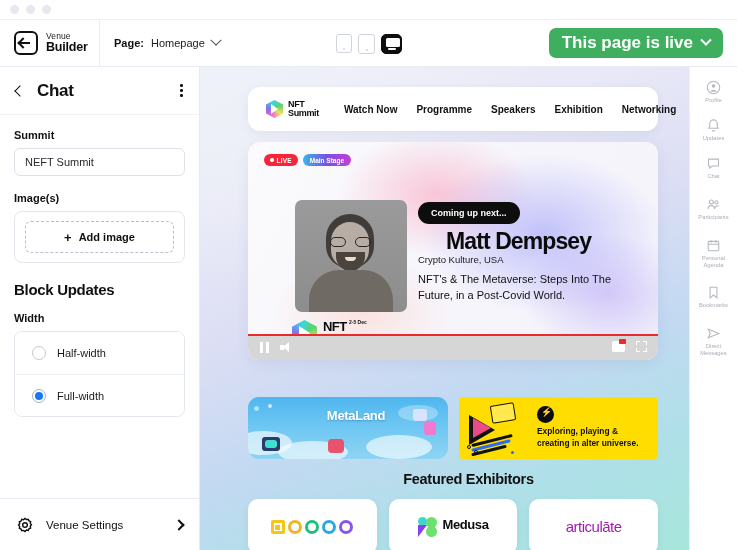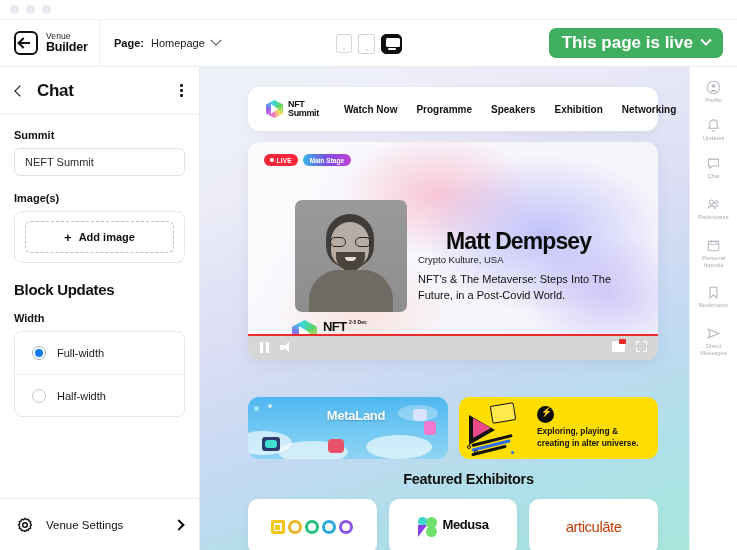--- a/index.html
+++ b/index.html
@@ -250,21 +250,21 @@
     background: linear-gradient(180deg, #4fb6ef 0%, #6cc6f2 45%, #8ed4f3 100%);
   }
   .cloud { position: absolute; border-radius: 50%; background: rgba(255,255,255,.62); }
   .promo-metaland .t { position: absolute; left: 0; right: 0; top: 11px; text-align: center;
     font-size: 13px; font-weight: bold; color: #fff; letter-spacing: -.3px; text-shadow: 0 1px 2px rgba(0,60,120,.35); padding-left: 16px; }
   .promo-metaland .s { position: absolute; left: 14px; right: 14px; top: 27px; text-align: center;
     font-size: 8.2px; line-height: 1.38; color: #fff; text-shadow: 0 1px 2px rgba(0,60,120,.35); }
   .blk { position: absolute; border-radius: 3px; }
 
   .promo-alter {
-    position: absolute; left: 259px; top: 330px; width: 199px; height: 62px; border-radius: 11px;
+    position: absolute; left: 259px; top: 330px; width: 199px; height: 62px; border-radius: 4px;
     overflow: hidden; background: #ffdd00; cursor: pointer;
   }
   .alter-bolt { position: absolute; left: 78px; top: 9px; width: 17px; height: 17px; border-radius: 50%; background: #0c0c0c; }
   .alter-bolt::after { content:"⚡"; position: absolute; left: 4px; top: 1px; font-size: 9px; color: #ffdd00; }
   .alter-txt { position: absolute; left: 78px; top: 29px; width: 112px; font-size: 8.4px; font-weight: bold;
     line-height: 1.4; color: #121212; }
   .alter-art { position: absolute; left: 6px; top: 4px; width: 68px; height: 54px; }
   .alter-art .tri { position:absolute; left: 4px; top: 14px; width: 0; height: 0;
     border-left: 26px solid #111; border-top: 15px solid transparent; border-bottom: 15px solid transparent; }
   .alter-art .tri2 { position:absolute; left: 8px; top: 17px; width: 0; height: 0;
@@ -287,21 +287,21 @@
   .lw-o2 { width: 14px; height: 14px; border-radius: 50%; border: 3px solid #2aa9e0; }
   .lw-o3 { width: 14px; height: 14px; border-radius: 50%; border: 3px solid #8b55e8; }
   .medusa { display: flex; align-items: flex-start; gap: 5px; }
   .med-mark { width: 20px; height: 20px; position: relative; }
   .med-mark .c1 { position:absolute; left:8px; top:0; width:11px; height:11px; border-radius:50%; background:#6ee06e; }
   .med-mark .c2 { position:absolute; left:8px; top:9px; width:11px; height:11px; border-radius:50%; background:#6ee06e; }
   .med-mark .c3 { position:absolute; left:0; top:0; width:9px; height:9px; border-radius:50%; background:#3fd8c8; }
   .med-mark .tri { position:absolute; left:0px; top:8px; width:0; height:0;
     border-left: 9px solid #8b3ff0; border-bottom: 12px solid transparent; }
   .medusa span { font-size: 13px; font-weight: bold; color: #0d0d0d; letter-spacing: -.4px; }
-  .artic { font-size: 15px; color: #c2410c; letter-spacing: -.5px; }
+  .artic { font-size: 15px; color: #a21caf; letter-spacing: -.5px; }
 
   
   .rail {
     position: absolute; right: 0; top: 0; width: 48px; height: 483px; background: #fff;
     border-left: 1px solid #eceff4; padding-top: 6px;
   }
   .rail-item { height: 38px; display: flex; flex-direction: column; align-items: center; justify-content: center;
     gap: 2px; cursor: pointer; }
   .rail-item.tall { height: 44px; }
   .rail-ic { width: 15px; height: 15px; color: #b4b8bf; }
@@ -366,26 +366,26 @@
         <div class="add-image">
           <span class="plus">+</span>
           <span>Add image</span>
         </div>
       </div>
 
       <div class="sec-title">Block Updates</div>
       <div class="field-lbl">Width</div>
       <div class="radio-card">
         <div class="radio-row">
+          <span class="radio"></span>
+          <span class="radio-lbl">Half-width</span>
+        </div>
+        <div class="radio-row">
           <span class="radio on"></span>
           <span class="radio-lbl">Full-width</span>
-        </div>
-        <div class="radio-row">
-          <span class="radio"></span>
-          <span class="radio-lbl">Half-width</span>
         </div>
       </div>
     </div>
 
     <div class="panel-foot">
       <svg class="gear" viewBox="0 0 24 24" fill="none" stroke="#111" stroke-width="1.9">
         <path d="M12 3.2l1.9 1.6 2.4-.5 1 2.2 2.2 1-.5 2.4 1.6 1.9-1.6 1.9.5 2.4-2.2 1-1 2.2-2.4-.5L12 20.8l-1.9-1.6-2.4.5-1-2.2-2.2-1 .5-2.4L3.4 12l1.6-1.9-.5-2.4 2.2-1 1-2.2 2.4.5z"></path>
         <circle cx="12" cy="12" r="3.1"></circle>
       </svg>
       <span class="foot-lbl">Venue Settings</span>
@@ -426,20 +426,21 @@
           <span class="sp-neck"></span>
           <span class="sp-beard"></span>
           <span class="sp-mouth"></span>
           <span class="sp-glasses">
               <i></i>
               <i></i>
             </span>
           <span class="sp-body"></span>
         </div>
 
+        <div class="coming-pill">Coming up next...</div>
         <div class="sp-name">Matt Dempsey</div>
         <div class="sp-org">Crypto Kulture, USA</div>
         <div class="sp-talk">NFT's &amp; The Metaverse: Steps Into The Future, in a Post-Covid World.</div>
 
         <div class="hero-logo">
           <span class="hero-logo-mark"></span>
           <span class="hero-logo-txt">
             <div class="h1">NFT</div>
             <div class="h2">Summit</div>
             <span class="hero-logo-date">2-5 Dec</span>

